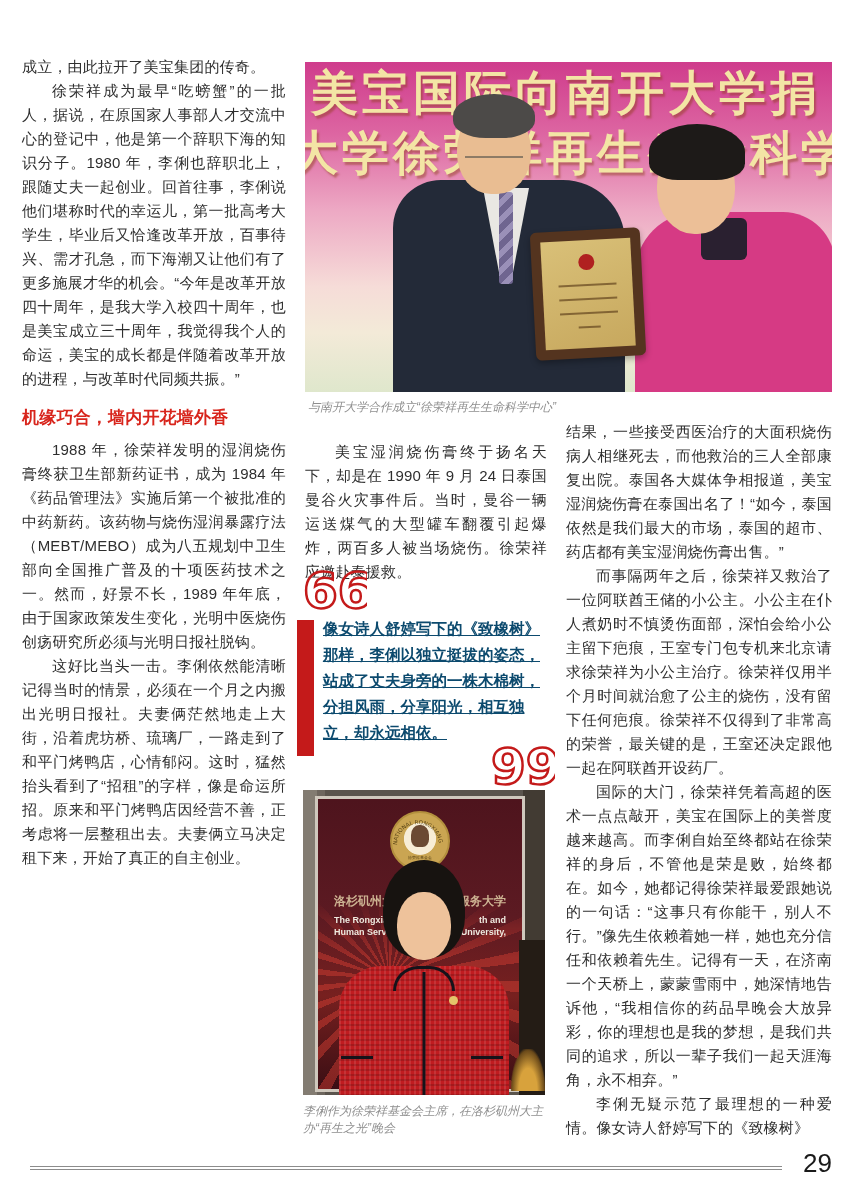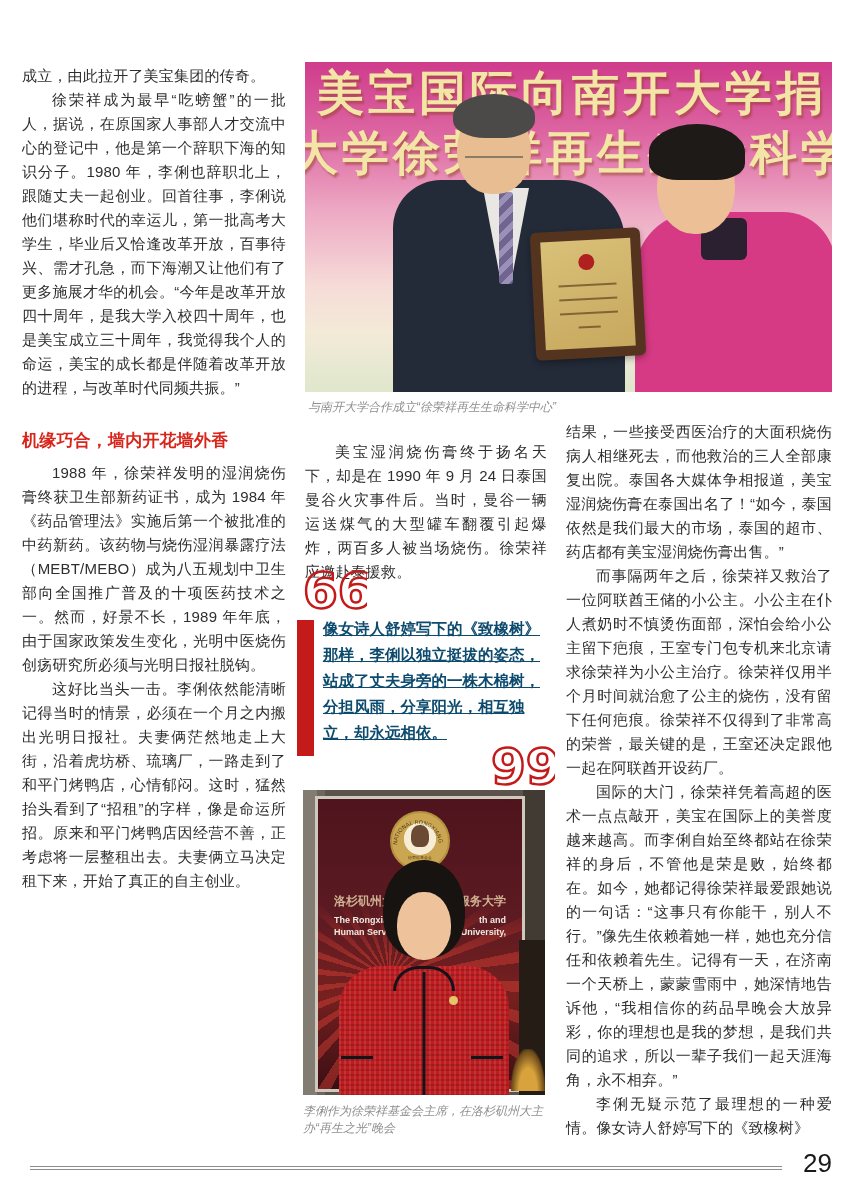--- a/index.html
+++ b/index.html
@@ -5,31 +5,31 @@
   html,body{margin:0;padding:0;}
   body{
     width:850px;height:1195px;position:relative;background:#ffffff;
     font-family:"Liberation Sans","DejaVu Sans",sans-serif;
     overflow:hidden;
   }
   .col{position:absolute;font-size:15px;line-height:24px;color:#2e2e2e;
        text-align:justify;letter-spacing:0.2px;}
   .col p{margin:0;text-indent:2em;}
   .col p.no-indent{text-indent:0;}
-  .col-left{left:22px;top:64px;width:264px;}
+  .col-left{left:22px;top:55px;width:264px;}
   .col-mid{left:305px;top:440px;width:242px;}
   .col-right{left:566px;top:420px;width:266px;}
-  .section-heading{margin:29px 0 8px;font-size:17px;font-weight:bold;color:#d8251c;}
+  .section-heading{margin:15px 0 8px;font-size:17px;font-weight:bold;color:#d8251c;}
 
   
   .photo1{position:absolute;left:305px;top:62px;width:527px;height:330px;overflow:hidden;
     background:linear-gradient(180deg,#cf3c8c 0%,#dd66a2 22%,#eda9c4 45%,#f6dcd8 68%,#f3ead8 82%,#dfe7cc 100%);}
   .banner-text{position:absolute;white-space:nowrap;font-weight:bold;font-size:47px;
     color:#f3e5a5;text-shadow:2px 3px 2px rgba(140,60,20,.45);letter-spacing:4px;}
-  .bt1{left:12px;top:0px;text-align:center;}
+  .bt1{left:6px;top:0px;text-align:center;}
   .bt2{left:-14px;top:60px;}
   .man-body{position:absolute;left:88px;top:118px;width:232px;height:212px;background:#232a38;border-radius:48px 62px 0 0;}
   .man-shirt{position:absolute;left:178px;top:126px;width:46px;height:92px;background:#e9e7e3;
     clip-path:polygon(0 0,100% 0,62% 100%,38% 100%);}
   .man-tie{position:absolute;left:194px;top:130px;width:14px;height:92px;border-radius:3px;
     background:repeating-linear-gradient(135deg,#6f6590 0 6px,#9a90b8 6px 12px);}
   .man-head{position:absolute;left:152px;top:44px;width:74px;height:88px;background:#e9bd92;border-radius:50% 50% 46% 46%;}
   .man-hair{position:absolute;left:148px;top:32px;width:82px;height:44px;background:#4c4a48;border-radius:50% 50% 40% 40%;}
   .man-glasses{position:absolute;left:160px;top:80px;width:58px;height:14px;
     border-bottom:2px solid #8d7b66;}

